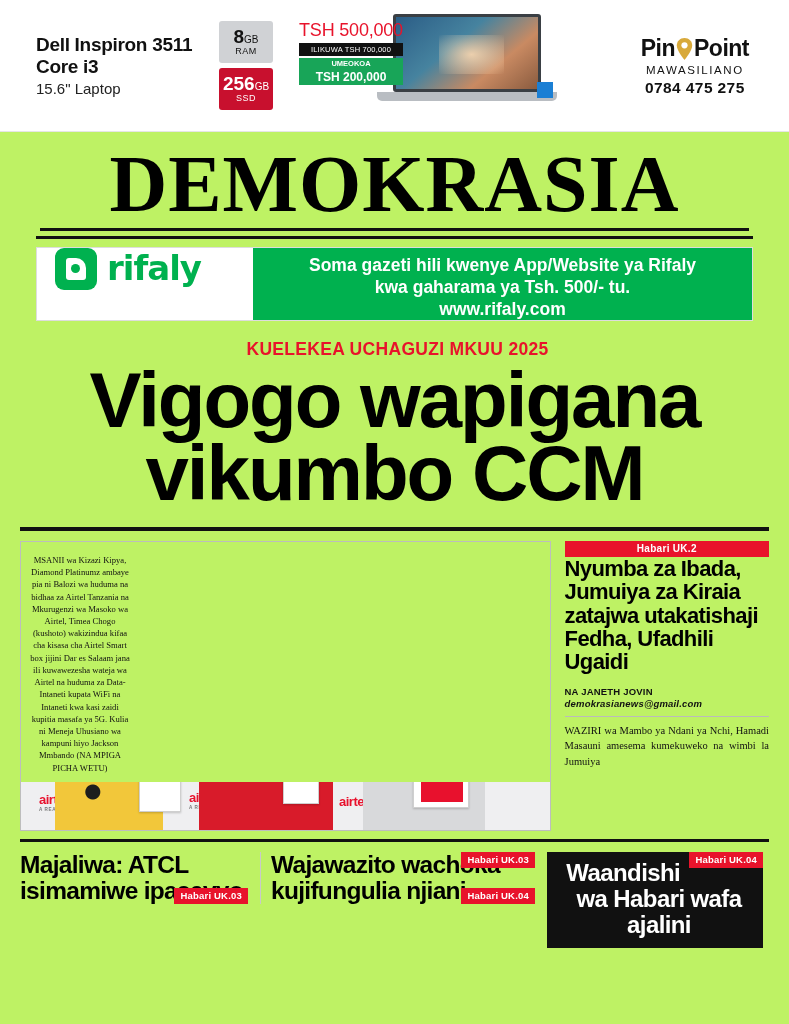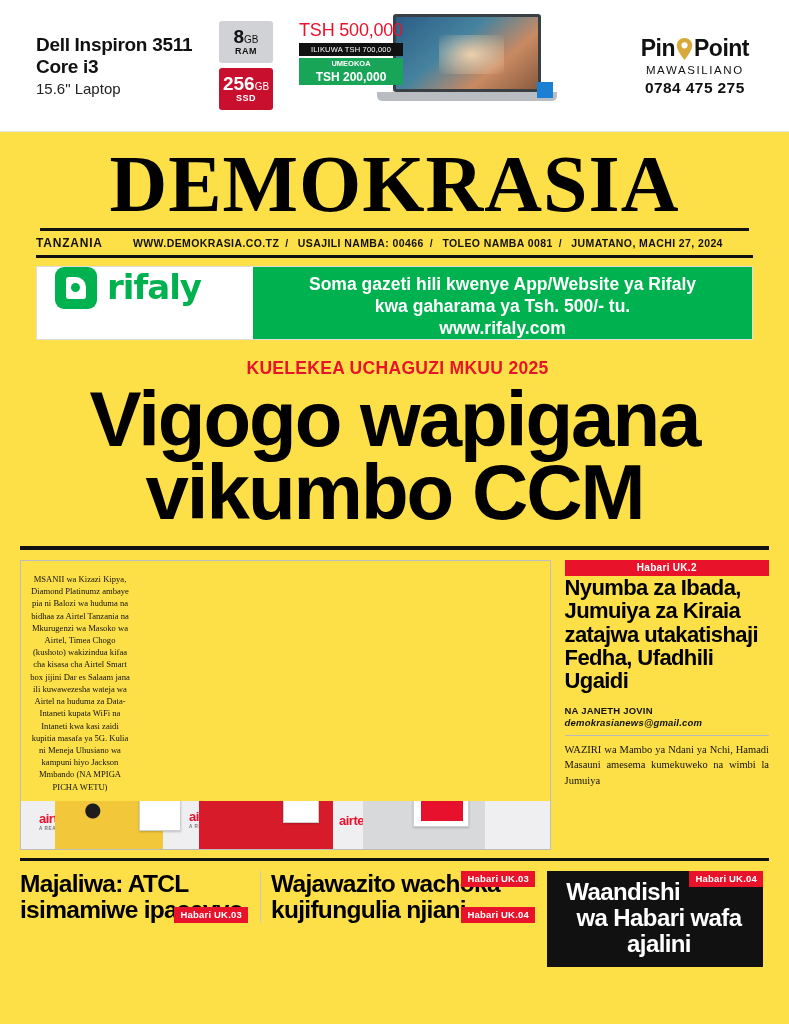--- a/index.html
+++ b/index.html
@@ -4,21 +4,21 @@
 <style>
   * { box-sizing: border-box; }
   html, body { margin:0; padding:0; }
   body {
     width: 789px; height: 1024px;
     background: #ffffff;
     font-family: "Liberation Sans", sans-serif;
     color: #111;
     overflow: hidden;
   }
-  .page { position: relative; width: 789px; height: 1024px; background:#fde047; }
+  .page { position: relative; width: 789px; height: 1024px; background:#bef264; }
 
   
   .topad {
     position:relative; height: 132px; width: 100%;
     background: #ffffff; border-bottom: 1px solid #e6e6e6;
     display:flex; align-items:center;
   }
   .topad-left {
     padding-left: 36px; width: 215px;
   }
@@ -26,21 +26,21 @@
   .topad-left .l2 { font-size: 19px; font-weight: bold; letter-spacing:-0.3px; line-height:1.12; }
   .topad-left .l3 { font-size: 15px; font-weight: 400; margin-top:3px; color:#222; }
 
   .specbox {
     width: 54px; background:#d0d2d5; color:#111;
     border-radius:3px; text-align:center; padding:6px 0 7px 0;
     margin-left: 4px;
   }
   .specbox .big { font-size:19px; font-weight:bold; line-height:1; }
   .specbox .big span.u { font-size:10px; font-weight:normal; }
-  .specbox .sub { font-size:9px; font-weight:bold; letter-spacing:0.5px; }
+  .specbox .sub { font-size:9px; font-weight:normal; letter-spacing:0.5px; }
   .specbox.red { background:#c8102e; color:#fff; margin-top:5px; }
 
   .topad-mid { position:relative; width: 270px; margin-left:18px; height:120px; }
   .pricetag {
     position:absolute; left:8px; top:14px; width:104px; text-align:center; z-index:3;
   }
   .pricetag .p1 { color:#e8132b; font-weight:normal; font-size:18px; letter-spacing:-0.2px; }
   .pricetag .p2 { background:#111; color:#fff; font-size:7.5px; padding:2px 3px; margin-top:2px; letter-spacing:0.2px;}
   .pricetag .p3 { background:#18a558; color:#fff; font-size:7.5px; padding:1px 3px; margin-top:2px; font-weight:bold;}
   .pricetag .p4 { background:#18a558; color:#fff; font-size:12px; font-weight:bold; padding:1px 3px; }
@@ -258,29 +258,20 @@
       </div>
       <div class="pp-sub">MAWASILIANO</div>
       <div class="pp-num">0784 475 275</div>
     </div>
   </div>
 
   <div class="masthead">
     <h1>DEMOKRASIA</h1>
   </div>
   <div class="mast-rule"></div>
-  <div class="mast-meta">
-    <div class="tz">TANZANIA</div>
-    <div class="mid">
-      <span>WWW.DEMOKRASIA.CO.TZ</span>/
-      <span>USAJILI NAMBA: 00466</span>/
-      <span>TOLEO NAMBA 0081</span>/
-      <span>JUMATANO, MACHI 27, 2024</span>
-    </div>
-  </div>
   <div class="mast-rule2"></div>
 
   <div class="rifaly">
     <div class="rifaly-logo">
       <div class="rif-mark"></div>
       <div class="rif-word">rifaly</div>
     </div>
     <div class="rifaly-text">
       <div class="t1">Soma gazeti hili kwenye App/Website ya Rifaly</div>
       <div class="t2">kwa gaharama ya Tsh. 500/- tu.</div>

